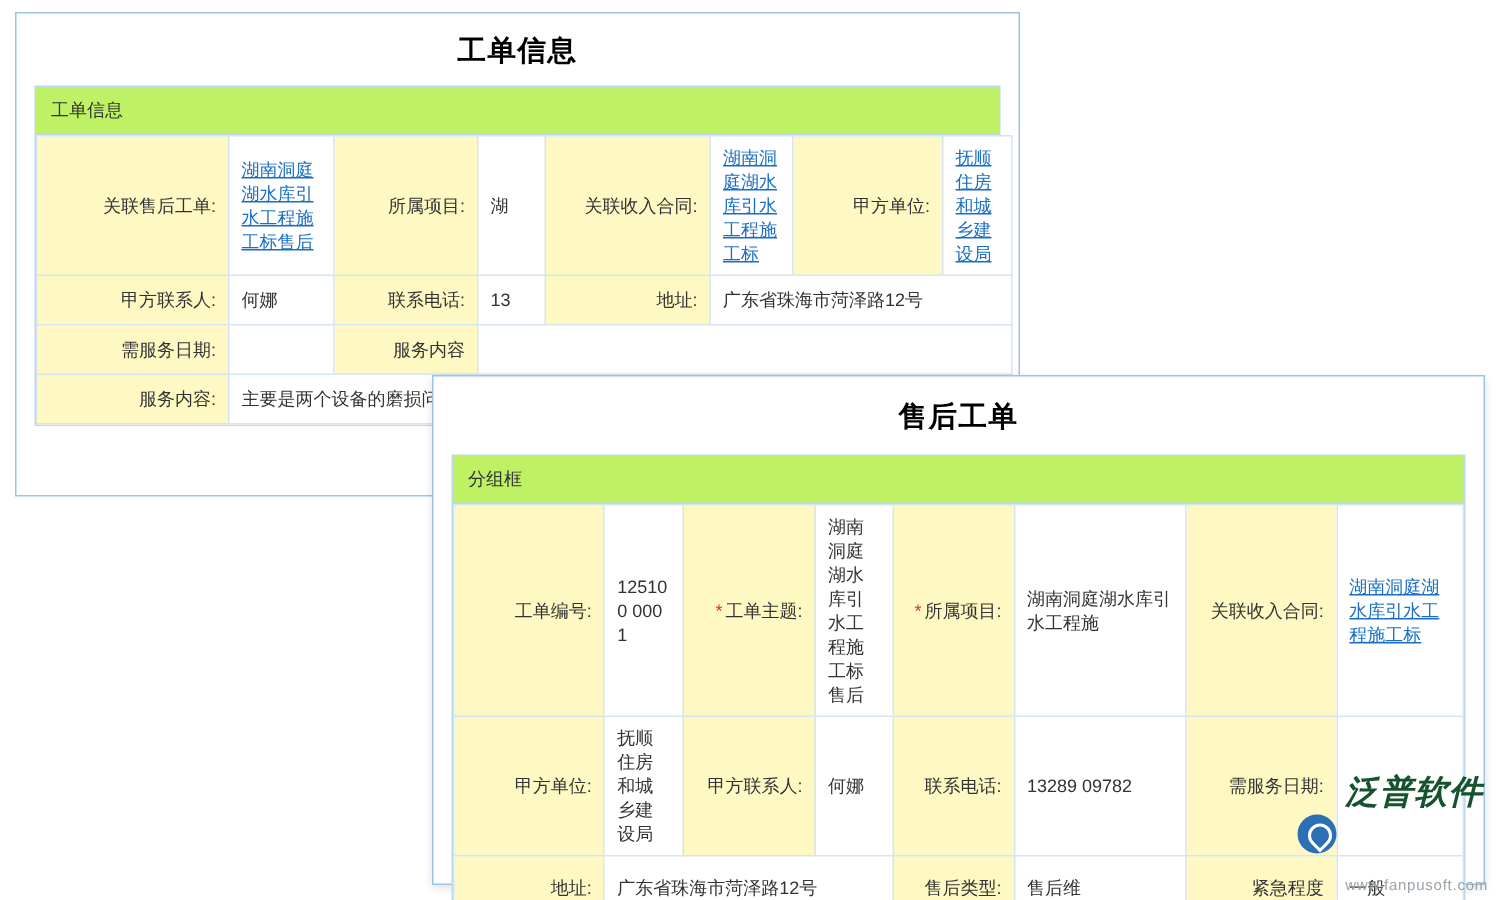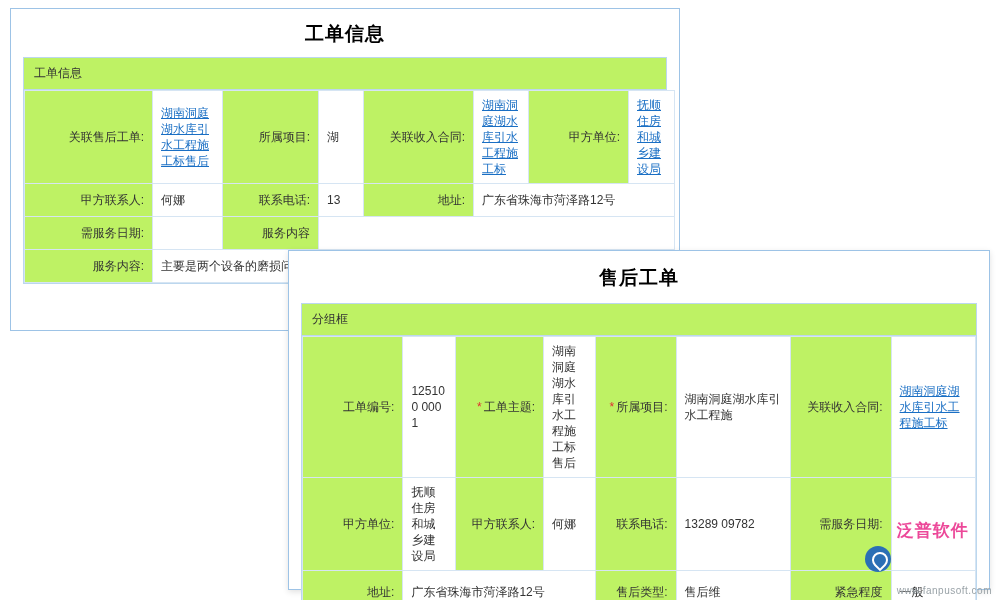--- a/index.html
+++ b/index.html
@@ -76,21 +76,21 @@
   table.form td {
     border: 1px solid #d6e5f3;
     font-size: 12px;
     color: #333333;
     padding: 6px 8px;
     vertical-align: middle;
     word-break: break-all;
     line-height: 16px;
   }
   td.lbl {
-    background: #bef264;
+    background: #fef9c3;
     text-align: right;
     color: #333333;
     white-space: normal;
   }
   td.val {
     background: #ffffff;
     text-align: left;
   }
   .link {
     color: #1a6fc4;
@@ -139,24 +139,25 @@
     border: 2px solid #ffffff;
     border-radius: 50% 50% 50% 0;
     transform: rotate(-45deg);
   }
   .wm-text {
     display: flex;
     flex-direction: column;
     line-height: 1.05;
   }
   .wm-name {
-    font-size: 17px;
+    font-size: 22px;
     font-weight: bold;
-    color: #ec4899;
+    color: #14532d;
     letter-spacing: 1px;
+    font-style: italic;
   }
   .wm-url {
     font-size: 10px;
     color: #9aa3a8;
     letter-spacing: 0.5px;
     margin-top: 46px;
   }
 </style>
 </head>
 <body>

